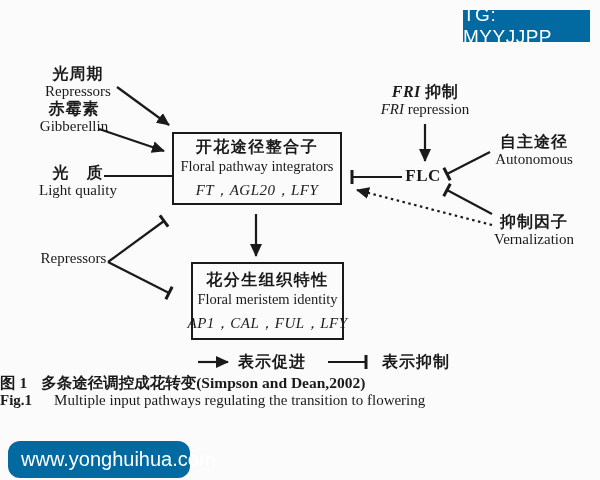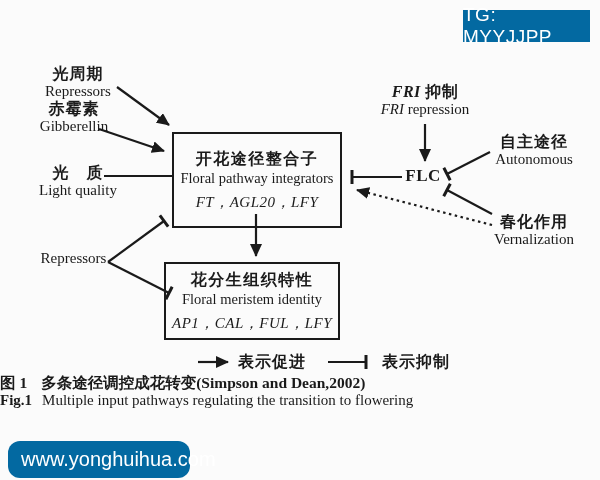--- a/index.html
+++ b/index.html
@@ -30,21 +30,21 @@
   .node .en{font-size:14.5px;}
   .node .genes{font-size:15px;font-style:italic;margin-top:6px;letter-spacing:.5px;white-space:nowrap;}
   .flc{position:absolute;left:400px;top:166px;width:46px;text-align:center;
     font-weight:bold;font-size:17px;letter-spacing:.5px;}
   .legend-text{position:absolute;top:352px;font-weight:bold;font-size:16px;letter-spacing:1px;}
   .cap{position:absolute;left:0;width:504px;text-align:left;white-space:nowrap;}
   .cap1{top:373px;font-weight:bold;font-size:15.5px;}
   .cap1 .t2{margin-left:14px;}
   .cap2{top:392px;font-size:15px;}
   .cap2 .t1{font-weight:bold;}
-  .cap2 .t2{margin-left:10px;}
+  .cap2 .t2{margin-left:22px;}
 </style>
 </head>
 <body>
 
 <div class="stage">
 
   <div class="overlay-badge tg-badge">TG: MYYJJPP</div>
 
   <svg class="wires" width="600" height="480" viewBox="0 0 600 480">
     <defs>
@@ -91,30 +91,30 @@
   <div class="lbl" style="left:360px;top:83px;width:130px;">
     <div class="zh" style="letter-spacing:.5px;"><span class="gene">FRI</span>&nbsp;<span>抑制</span></div>
     <div class="en"><span class="gene">FRI</span>&nbsp;<span>repression</span></div>
   </div>
   <div class="flc">FLC</div>
   <div class="lbl" style="left:478px;top:133px;width:112px;">
     <div class="zh">自主途径</div>
     <div class="en">Autonomous</div>
   </div>
   <div class="lbl" style="left:478px;top:213px;width:112px;">
-    <div class="zh">春化作用</div>
+    <div class="zh">抑制因子</div>
     <div class="en">Vernalization</div>
   </div>
 
-  <div class="node" style="left:172px;top:132px;width:170px;height:96px;">
+  <div class="node" style="left:172px;top:132px;width:170px;height:73px;">
     <div class="zh">开花途径整合子</div>
     <div class="en">Floral pathway integrators</div>
     <div class="genes">FT，AGL20，LFY</div>
   </div>
-  <div class="node" style="left:164px;top:262px;width:176px;height:78px;">
+  <div class="node" style="left:191px;top:262px;width:153px;height:78px;">
     <div class="zh">花分生组织特性</div>
     <div class="en">Floral meristem identity</div>
     <div class="genes">AP1，CAL，FUL，LFY</div>
   </div>
 
   <div class="legend-text" style="left:238px;">表示促进</div>
   <div class="legend-text" style="left:382px;">表示抑制</div>
 
   <div class="cap cap1">
     <span class="t1">图 1</span><span class="t2">多条途径调控成花转变(Simpson and Dean,2002)</span>

